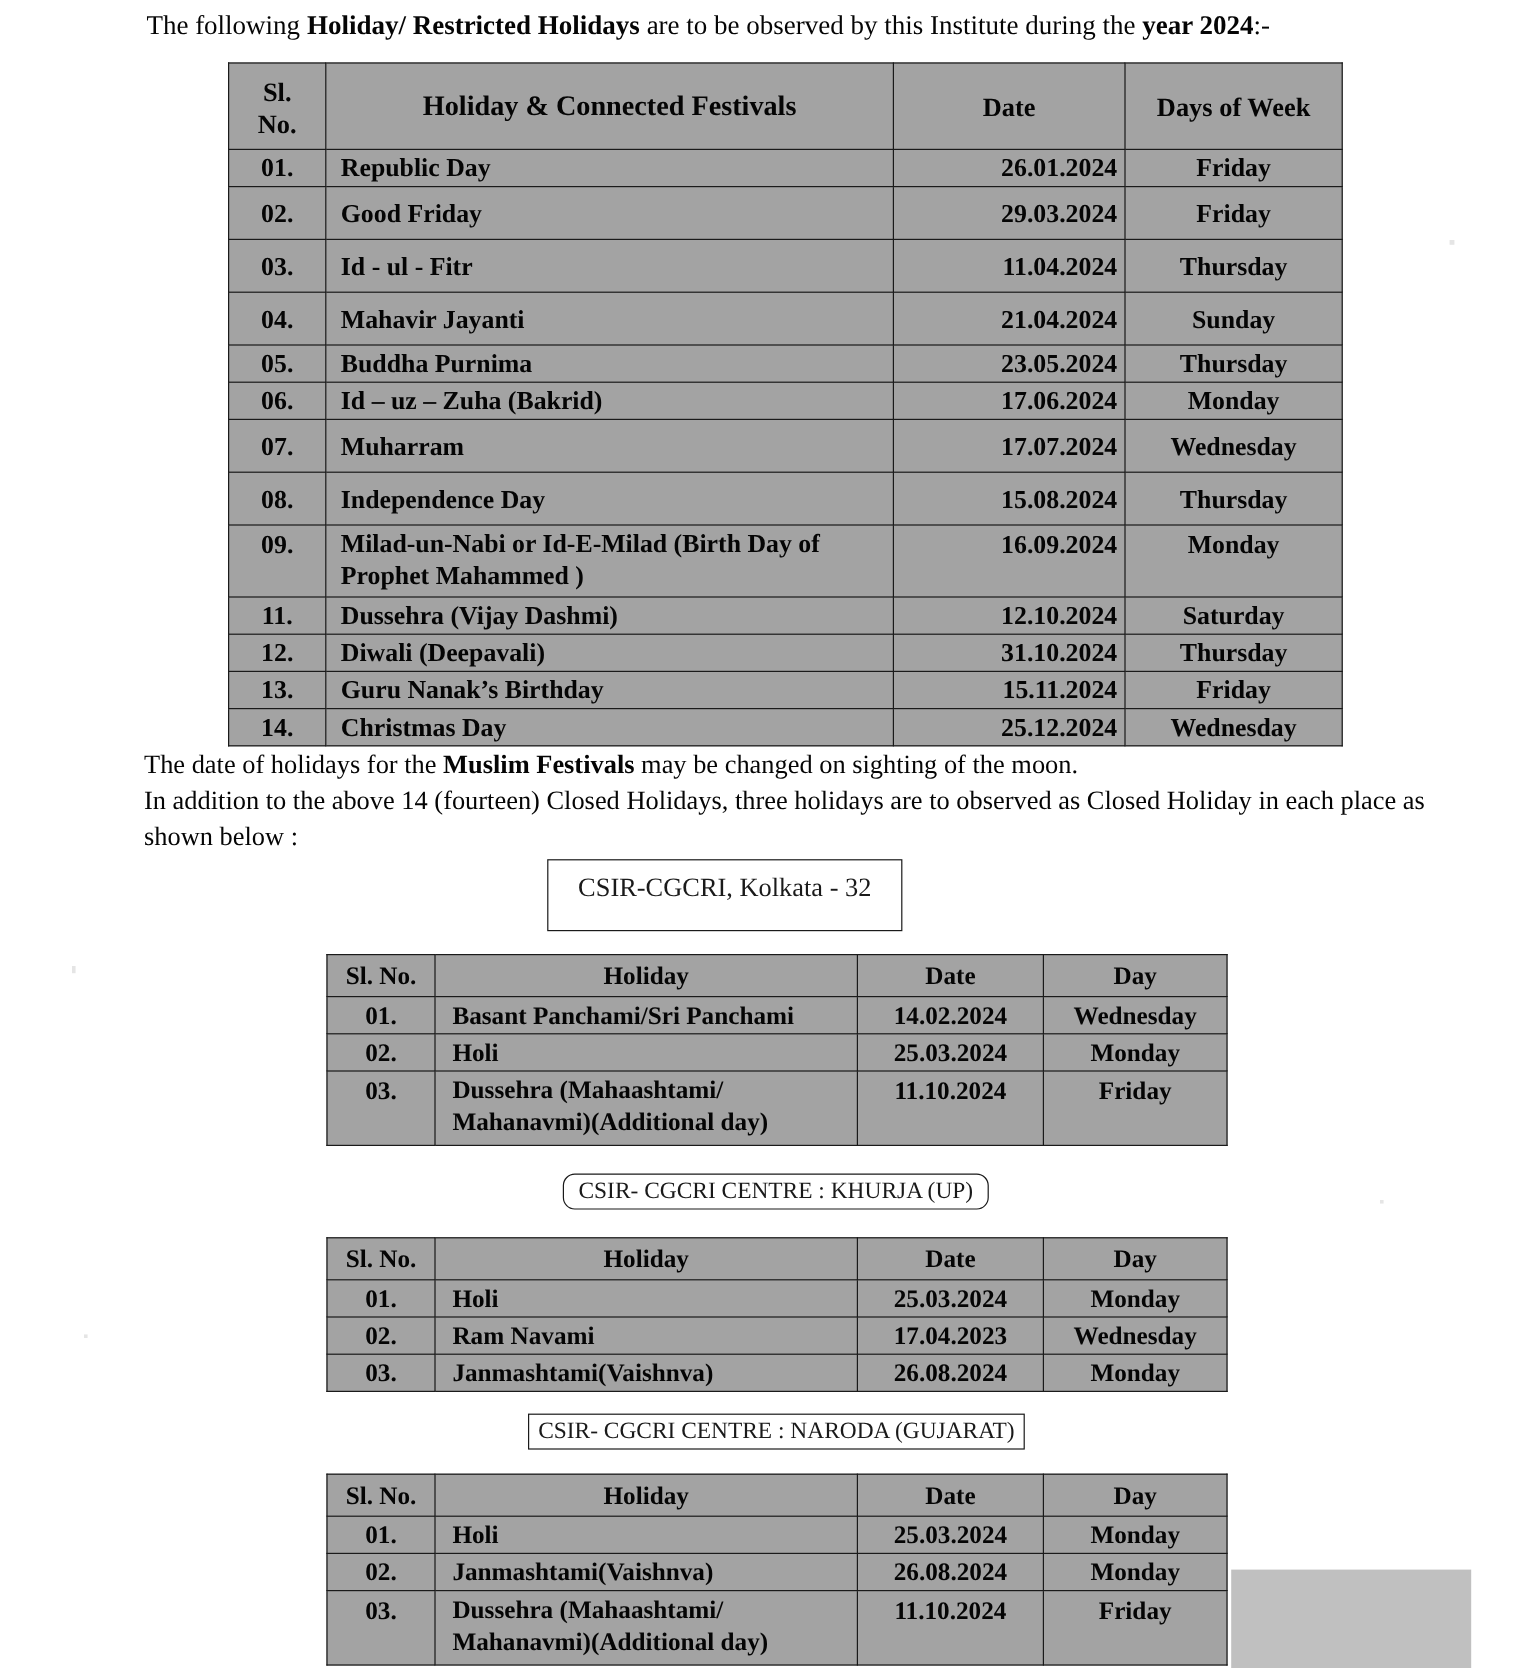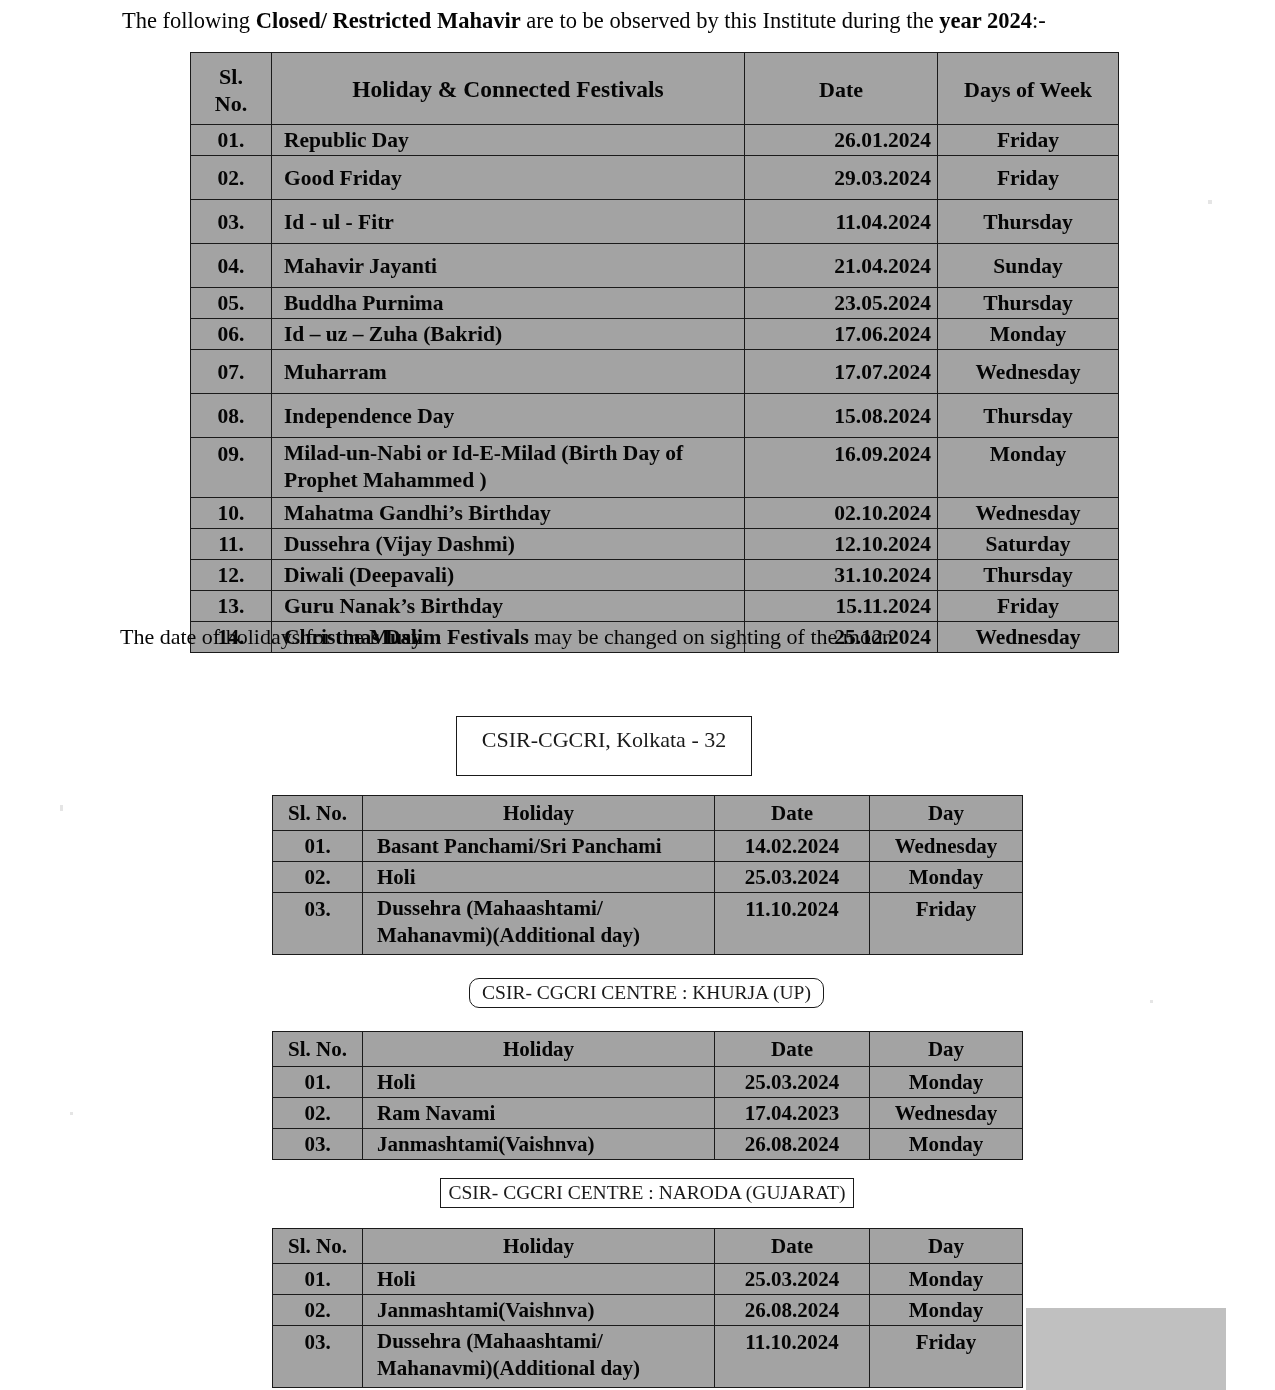--- a/index.html
+++ b/index.html
@@ -170,21 +170,21 @@
     width: 200px;
     height: 82px;
   }
 
   
   .speck { position: absolute; background: #cfcfcf; opacity: .55; }
 </style>
 </head>
 <body style="background: rgb(255, 255, 255);">
 
-<div class="intro"><span>The following </span><b>Closed/ Restricted Mahavir</b><span> are to be observed by this Institute during the </span><b>year 2024</b><span>:-</span></div>
+<div class="intro"><span>The following </span><b>Holiday/ Restricted Holidays</b><span> are to be observed by this Institute during the </span><b>year 2024</b><span>:-</span></div>
 
 <table id="main-table">
   <colgroup>
     <col class="c-sl">
       <col class="c-name">
       <col class="c-date">
       <col class="c-day">
   </colgroup>
   <thead>
     <tr>
@@ -249,26 +249,20 @@
     <tr class="two-line">
       <td class="sl">09.</td>
       <td class="name">
         <div>Milad-un-Nabi or Id-E-Milad (Birth Day of</div>
         <div>Prophet Mahammed )</div>
       </td>
       <td class="date">16.09.2024</td>
       <td class="day">Monday</td>
     </tr>
     <tr>
-      <td class="sl">10.</td>
-      <td class="name">Mahatma Gandhi’s Birthday</td>
-      <td class="date">02.10.2024</td>
-      <td class="day">Wednesday</td>
-    </tr>
-    <tr>
       <td class="sl">11.</td>
       <td class="name">Dussehra (Vijay Dashmi)</td>
       <td class="date">12.10.2024</td>
       <td class="day">Saturday</td>
     </tr>
     <tr>
       <td class="sl">12.</td>
       <td class="name">Diwali (Deepavali)</td>
       <td class="date">31.10.2024</td>
       <td class="day">Thursday</td>
@@ -283,20 +277,21 @@
       <td class="sl">14.</td>
       <td class="name">Christmas Day</td>
       <td class="date">25.12.2024</td>
       <td class="day">Wednesday</td>
     </tr>
   </tbody>
 </table>
 
 <div class="para-block">
   <div class="line"><span>The date of holidays for the </span><b>Muslim Festivals</b><span> may be changed on sighting of the moon.</span></div>
+  <div class="para-wrap">In addition to the above 14 (fourteen) Closed Holidays, three holidays are to observed as Closed Holiday in each place as shown below :</div>
 </div>
 
 <div class="centre-box" id="centre-kolkata">CSIR-CGCRI, Kolkata - 32</div>
 
 <table class="sub-table" id="kolkata-table">
   <colgroup>
       <col class="s-sl">
       <col class="s-name">
       <col class="s-date">
       <col class="s-day">

